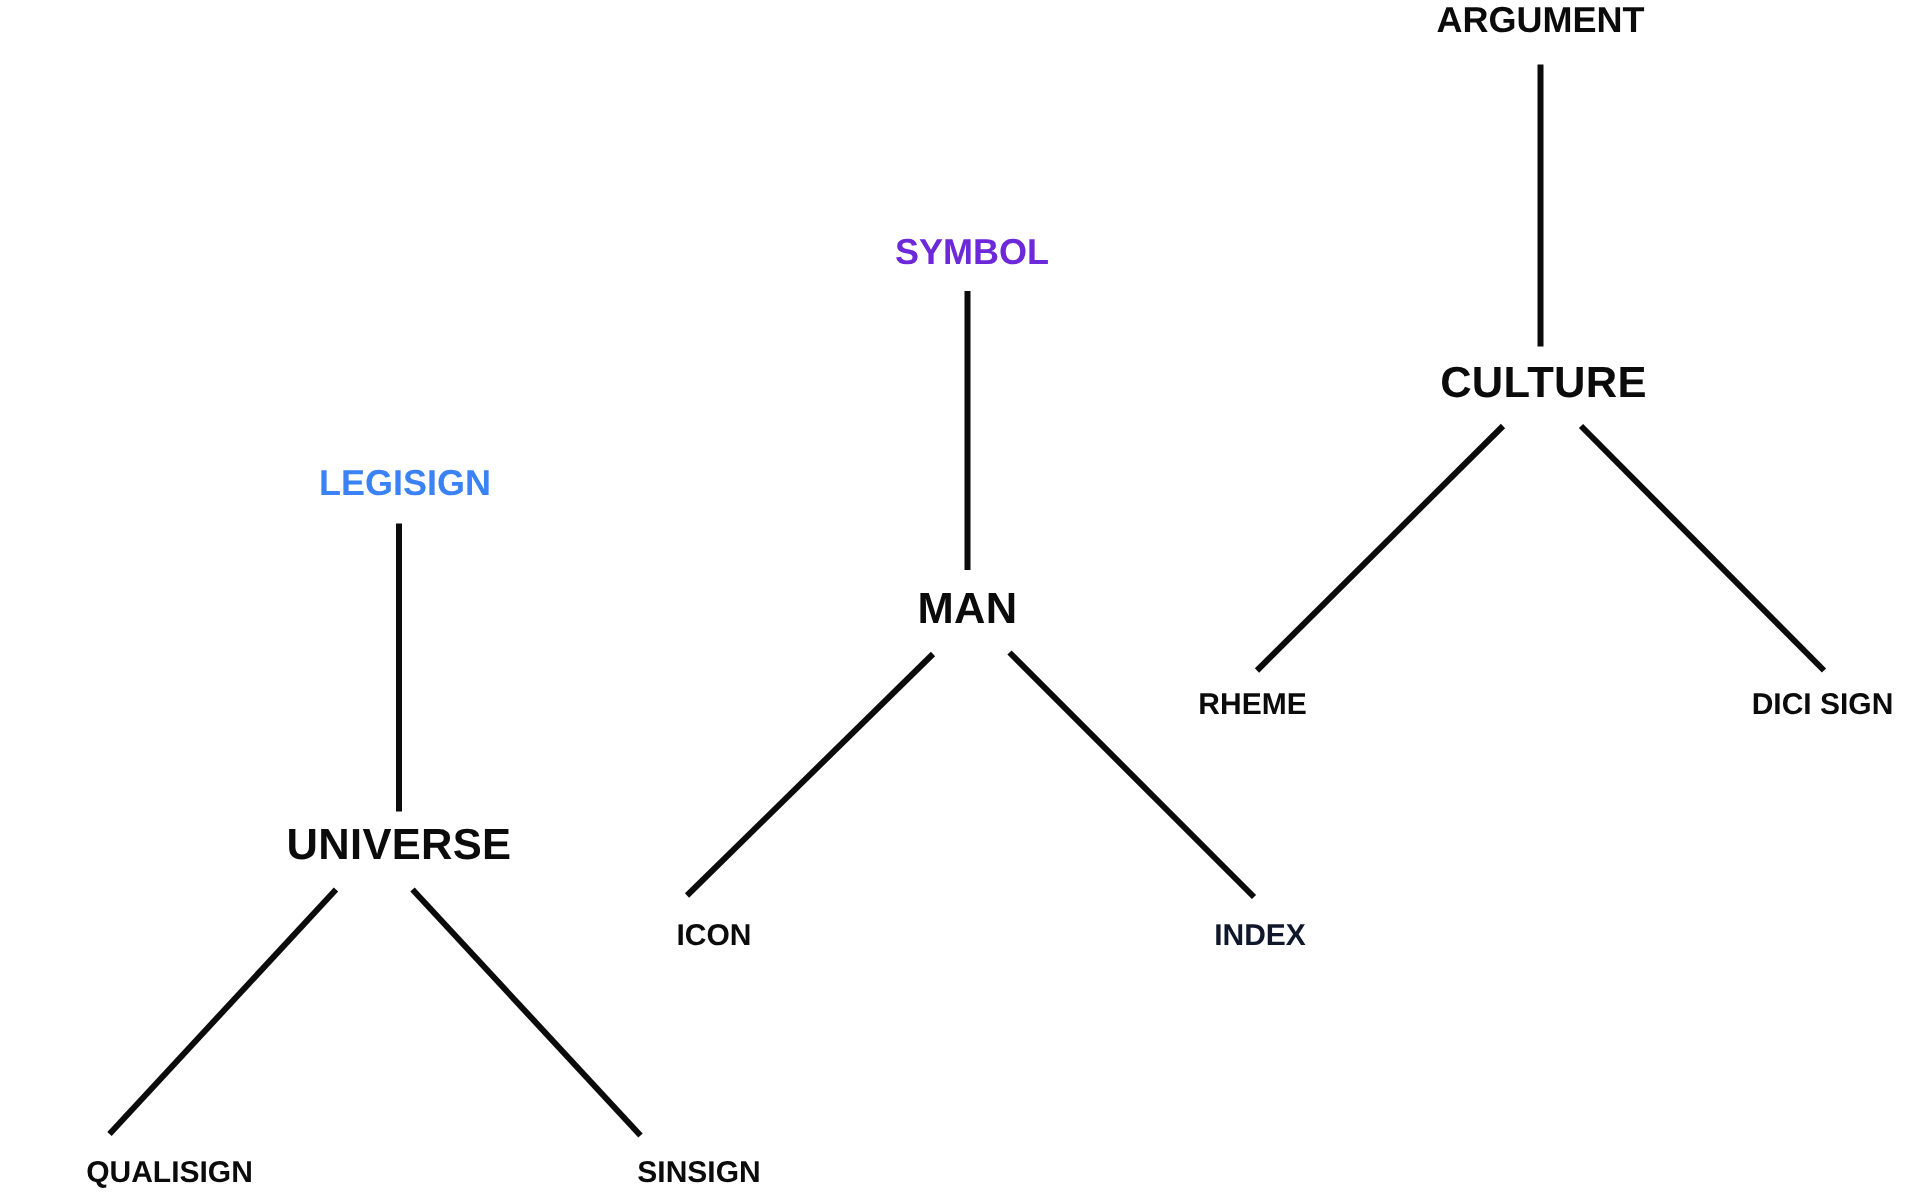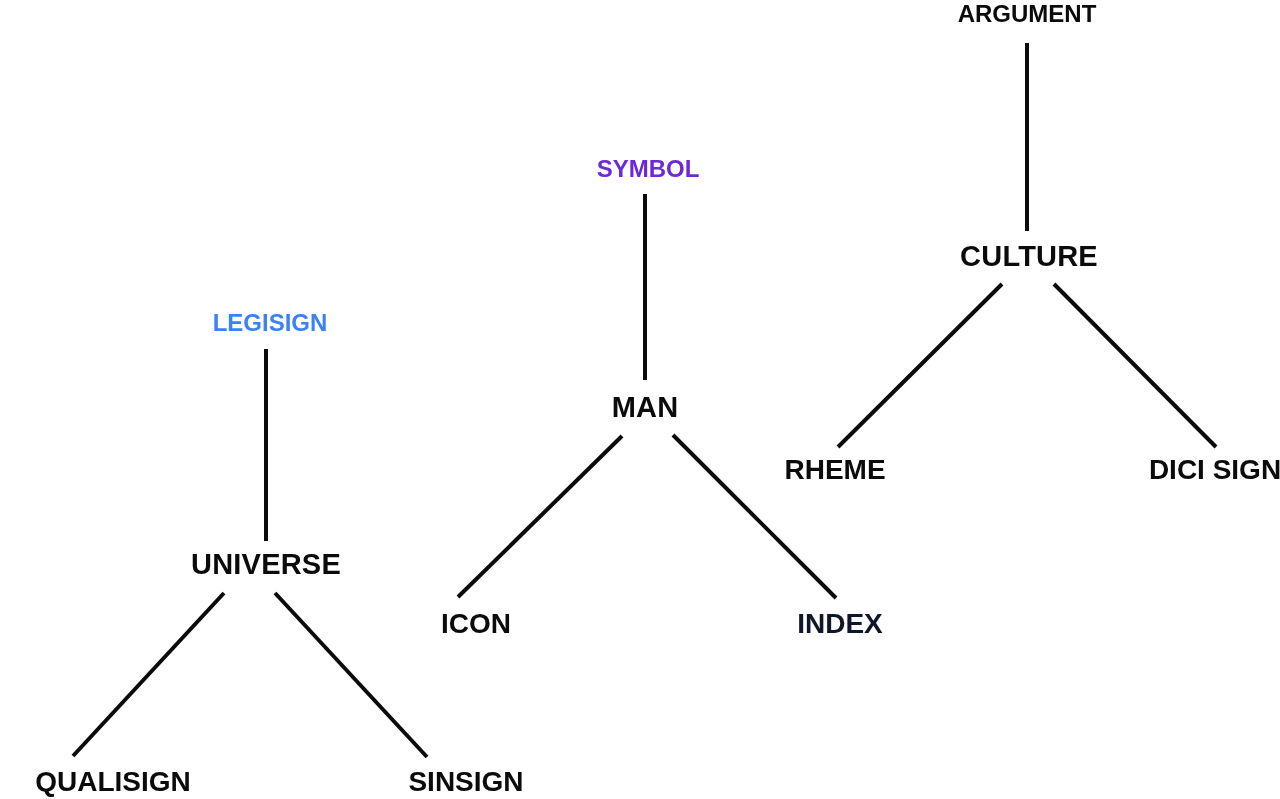--- a/index.html
+++ b/index.html
@@ -47,21 +47,21 @@
   }
   .node-label.level-root {
     font-size: 24px;
     letter-spacing: 0px;
   }
   .node-label.level-mid {
     font-size: 29px;
     letter-spacing: 0.2px;
   }
   .node-label.level-leaf {
-    font-size: 28px;
+    font-size: 20px;
     letter-spacing: 0px;
   }
 </style>
 </head>
 <body>
 
 <div id="diagram-root" style="background: rgb(255, 255, 255);">
 
   <svg id="diagram-svg" viewBox="0 0 1280 799" xmlns="http://www.w3.org/2000/svg">
     <line class="edge-line" x1="266" y1="349" x2="266" y2="541" stroke="#0b0b0b"></line>

